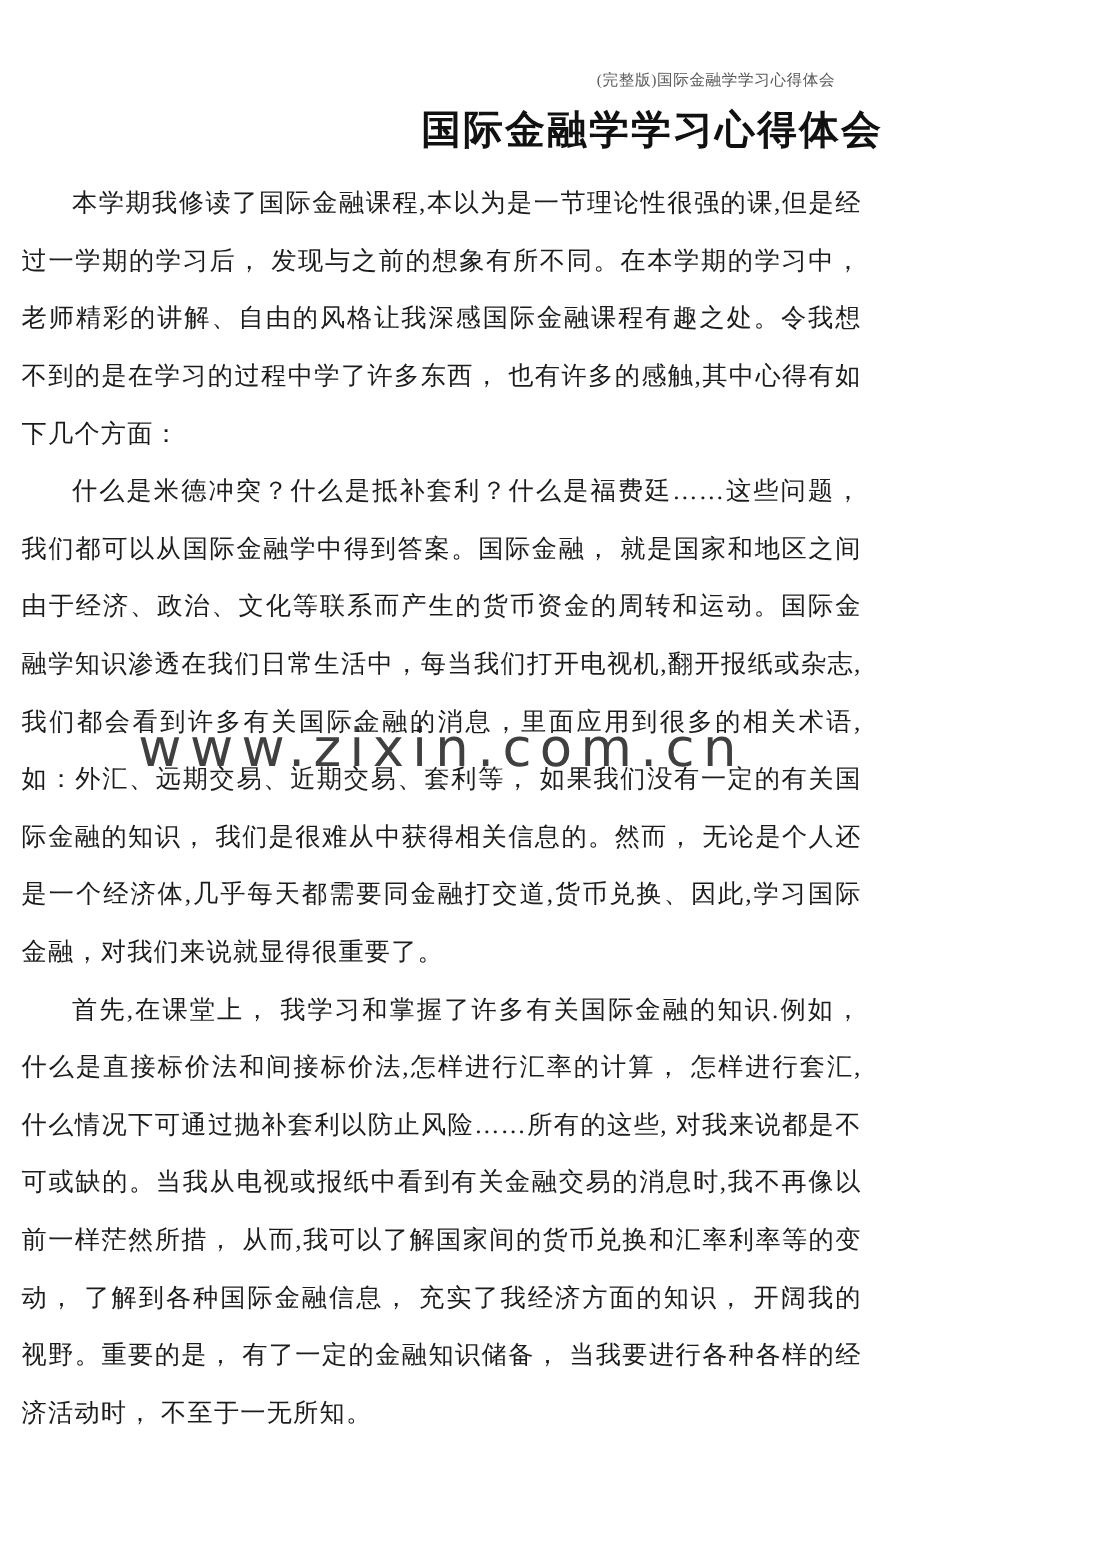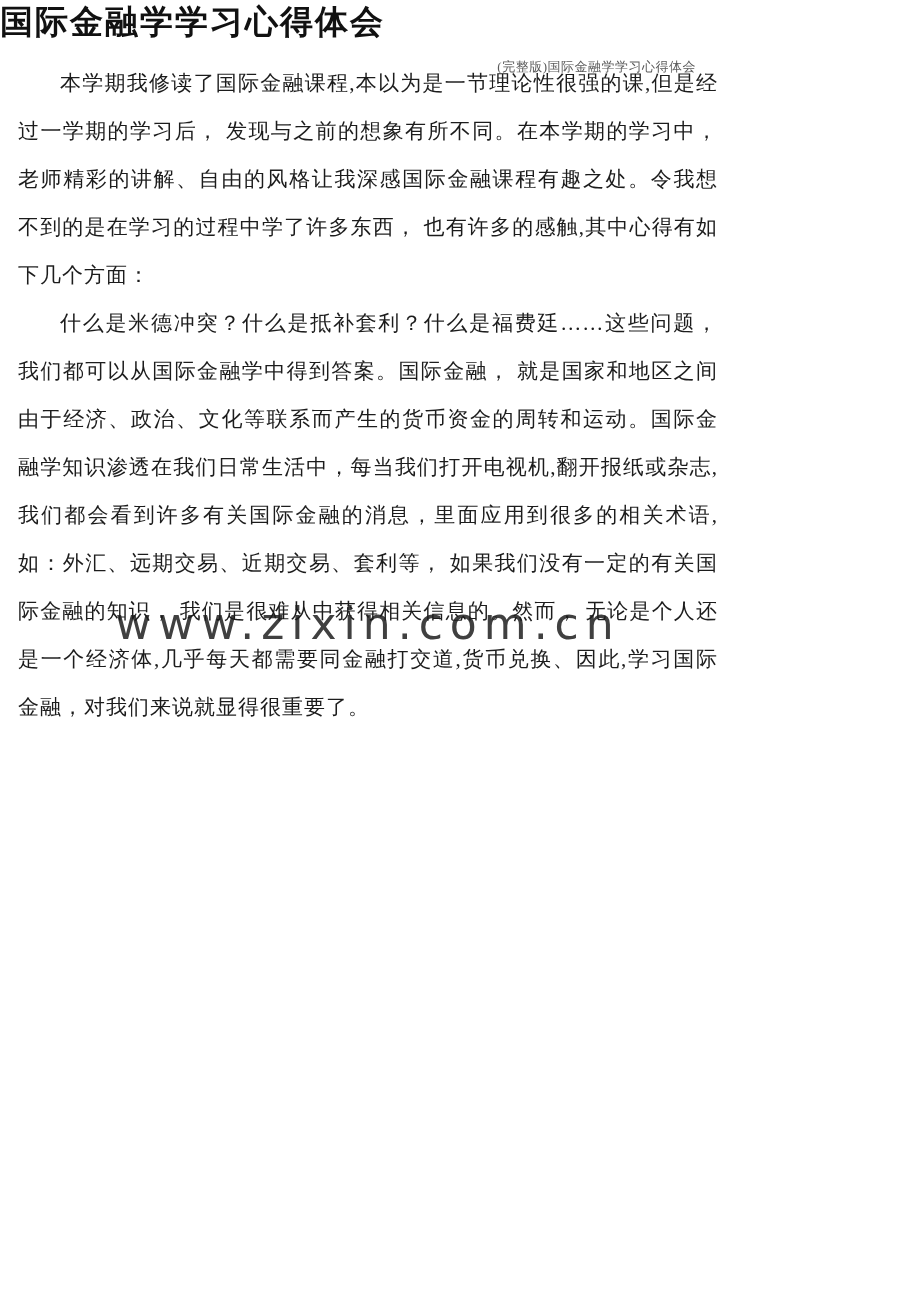--- a/index.html
+++ b/index.html
@@ -27,22 +27,23 @@
     right: 40px;
     font-size: 13px;
     color: #5a5a5a;
     letter-spacing: 0.5px;
     z-index: 2;
   }
   .doc-title {
     position: relative;
     z-index: 2;
     margin: 0;
+    padding-top: 86px;
     padding-bottom: 14px;
-    text-align: left;
+    text-align: right;
     font-size: 33px;
     font-weight: bold;
     letter-spacing: 2px;
     color: #111111;
   }
   .doc-body {
     position: relative;
     z-index: 1;
     margin: 0 18px;
   }
@@ -77,15 +78,16 @@
 
   <div class="page-header">(完整版)国际金融学学习心得体会</div>
 
   <h1 class="doc-title">国际金融学学习心得体会</h1>
 
   <div class="watermark">www.zixin.com.cn</div>
 
   <div class="doc-body">
     <p>本学期我修读了国际金融课程,本以为是一节理论性很强的课,但是经过一学期的学习后， 发现与之前的想象有所不同。在本学期的学习中， 老师精彩的讲解、自由的风格让我深感国际金融课程有趣之处。令我想不到的是在学习的过程中学了许多东西， 也有许多的感触,其中心得有如下几个方面：</p>
     <p>什么是米德冲突？什么是抵补套利？什么是福费廷……这些问题， 我们都可以从国际金融学中得到答案。国际金融， 就是国家和地区之间由于经济、政治、文化等联系而产生的货币资金的周转和运动。国际金融学知识渗透在我们日常生活中，每当我们打开电视机,翻开报纸或杂志,我们都会看到许多有关国际金融的消息，里面应用到很多的相关术语,如：外汇、远期交易、近期交易、套利等， 如果我们没有一定的有关国际金融的知识， 我们是很难从中获得相关信息的。然而， 无论是个人还是一个经济体,几乎每天都需要同金融打交道,货币兑换、因此,学习国际金融，对我们来说就显得很重要了。</p>
+    <p>首先,在课堂上， 我学习和掌握了许多有关国际金融的知识.例如， 什么是直接标价法和间接标价法,怎样进行汇率的计算， 怎样进行套汇,什么情况下可通过抛补套利以防止风险……所有的这些, 对我来说都是不可或缺的。当我从电视或报纸中看到有关金融交易的消息时,我不再像以前一样茫然所措， 从而,我可以了解国家间的货币兑换和汇率利率等的变动， 了解到各种国际金融信息， 充实了我经济方面的知识， 开阔我的视野。重要的是， 有了一定的金融知识储备， 当我要进行各种各样的经济活动时， 不至于一无所知。</p>
   </div>
 
 </div>
 
 </body></html>

